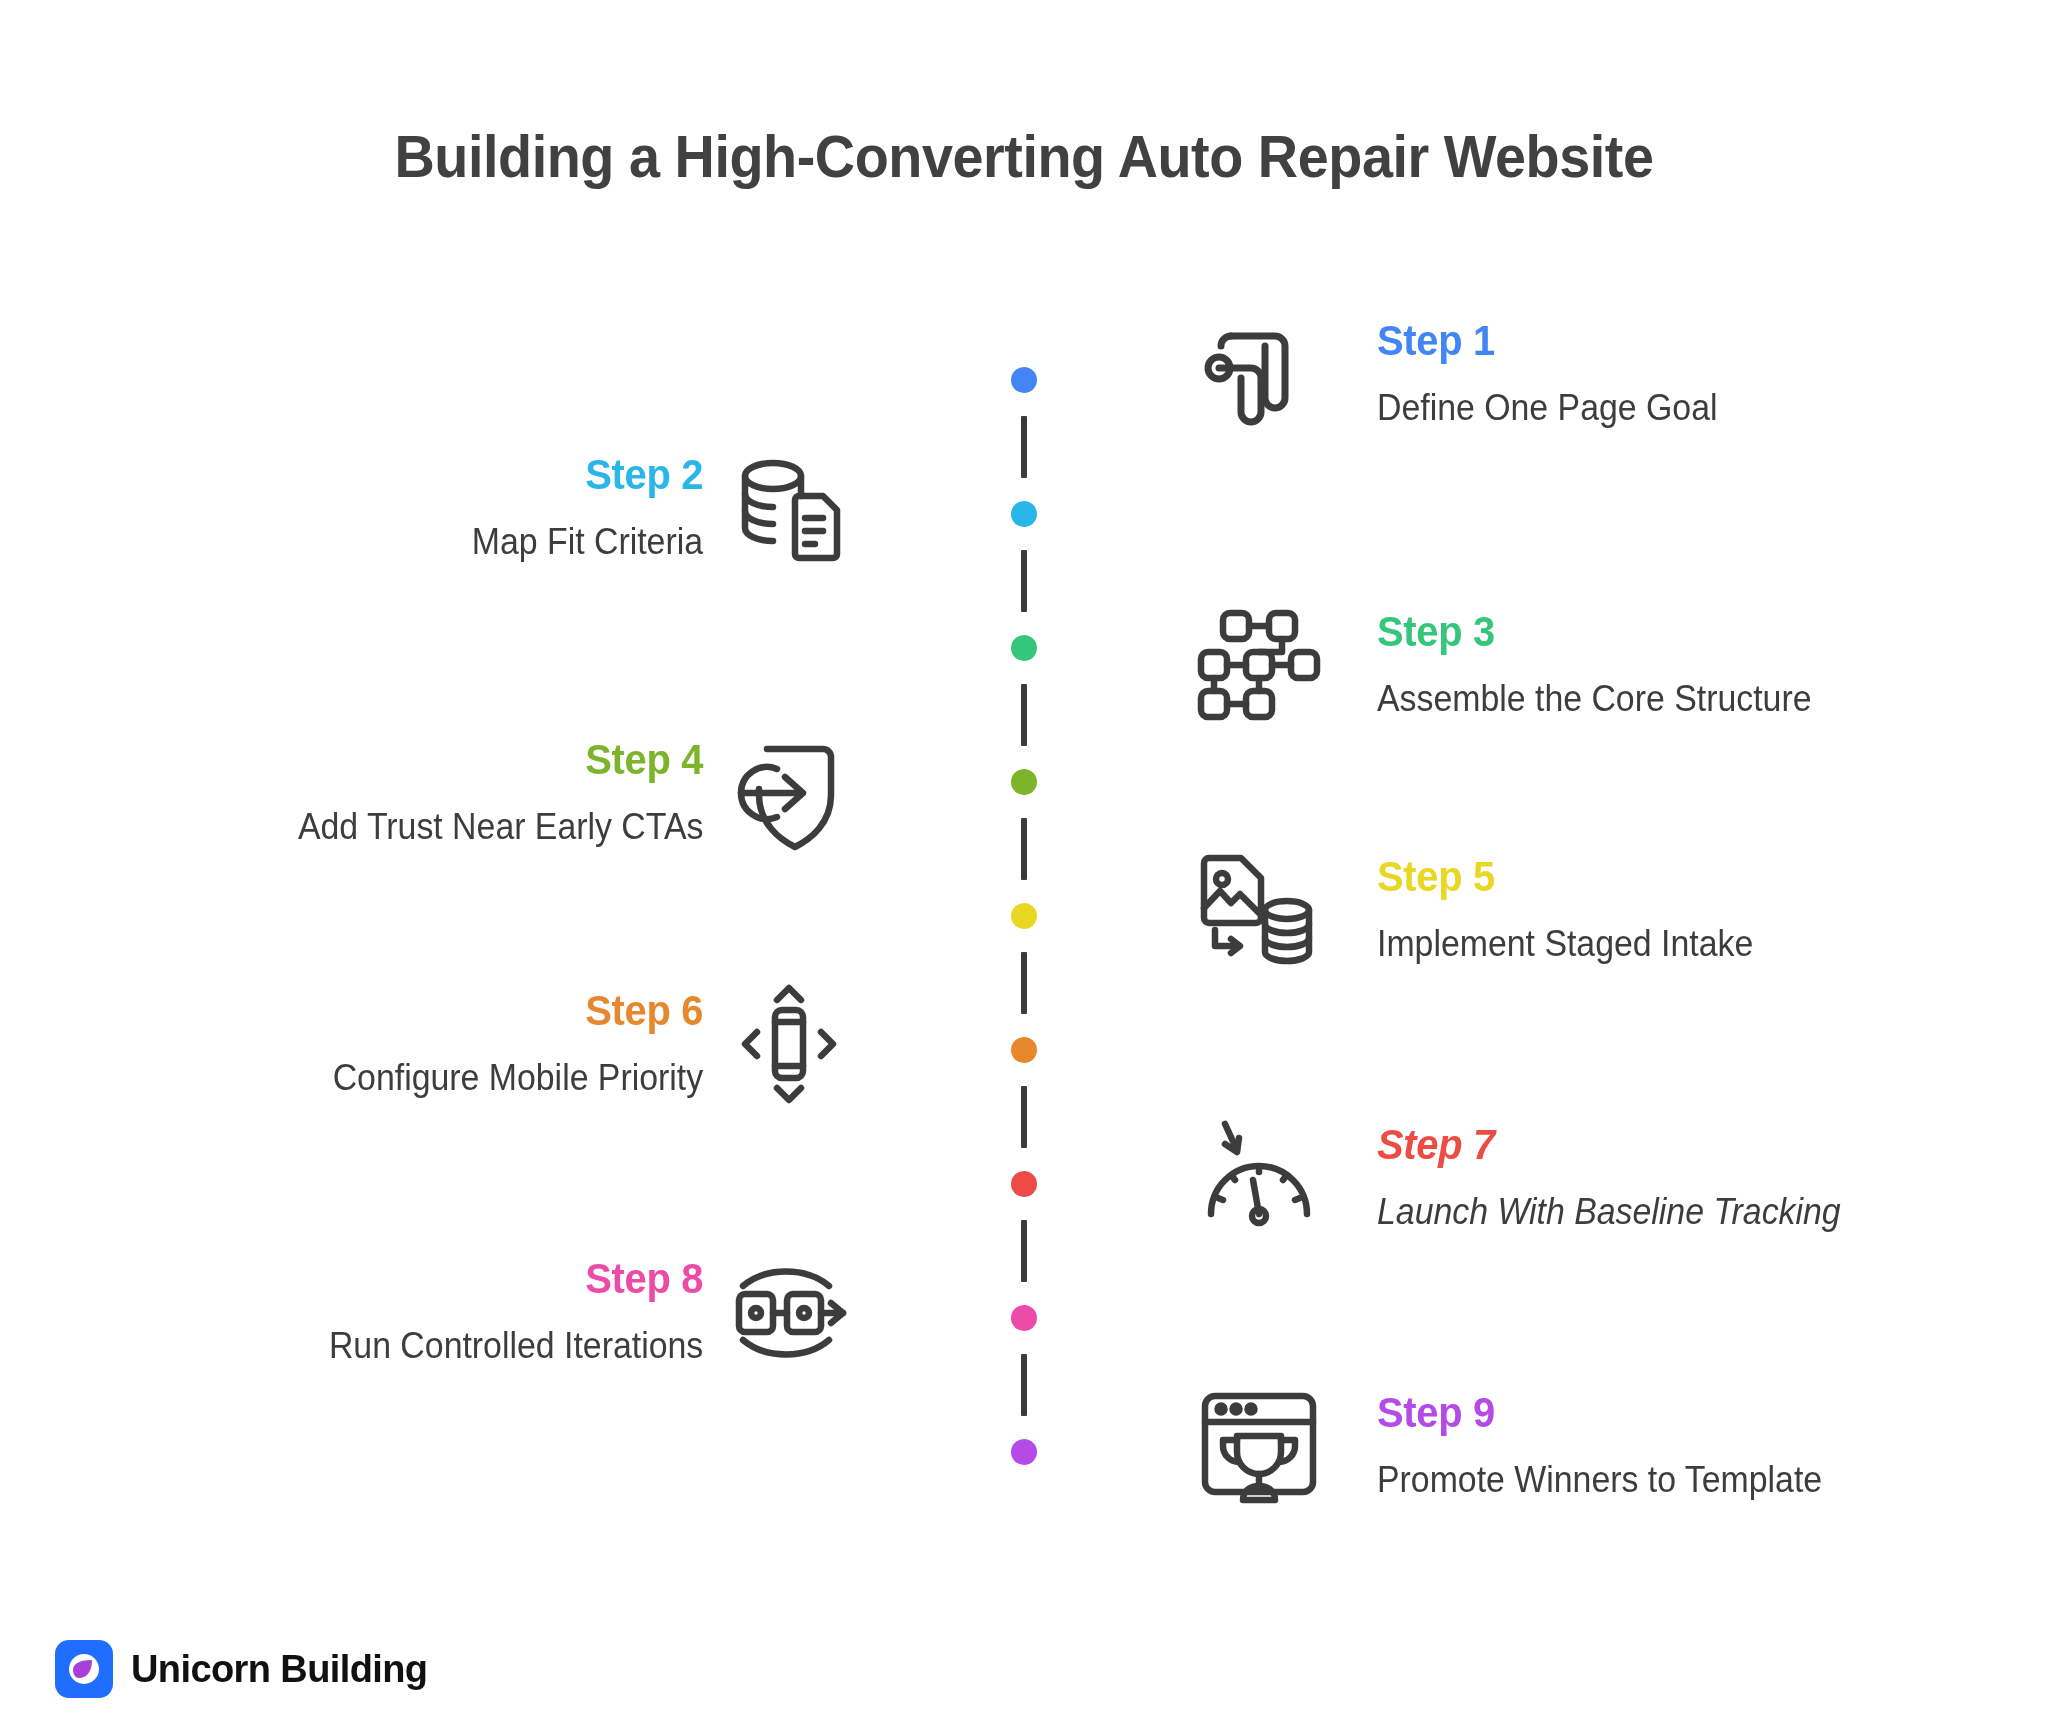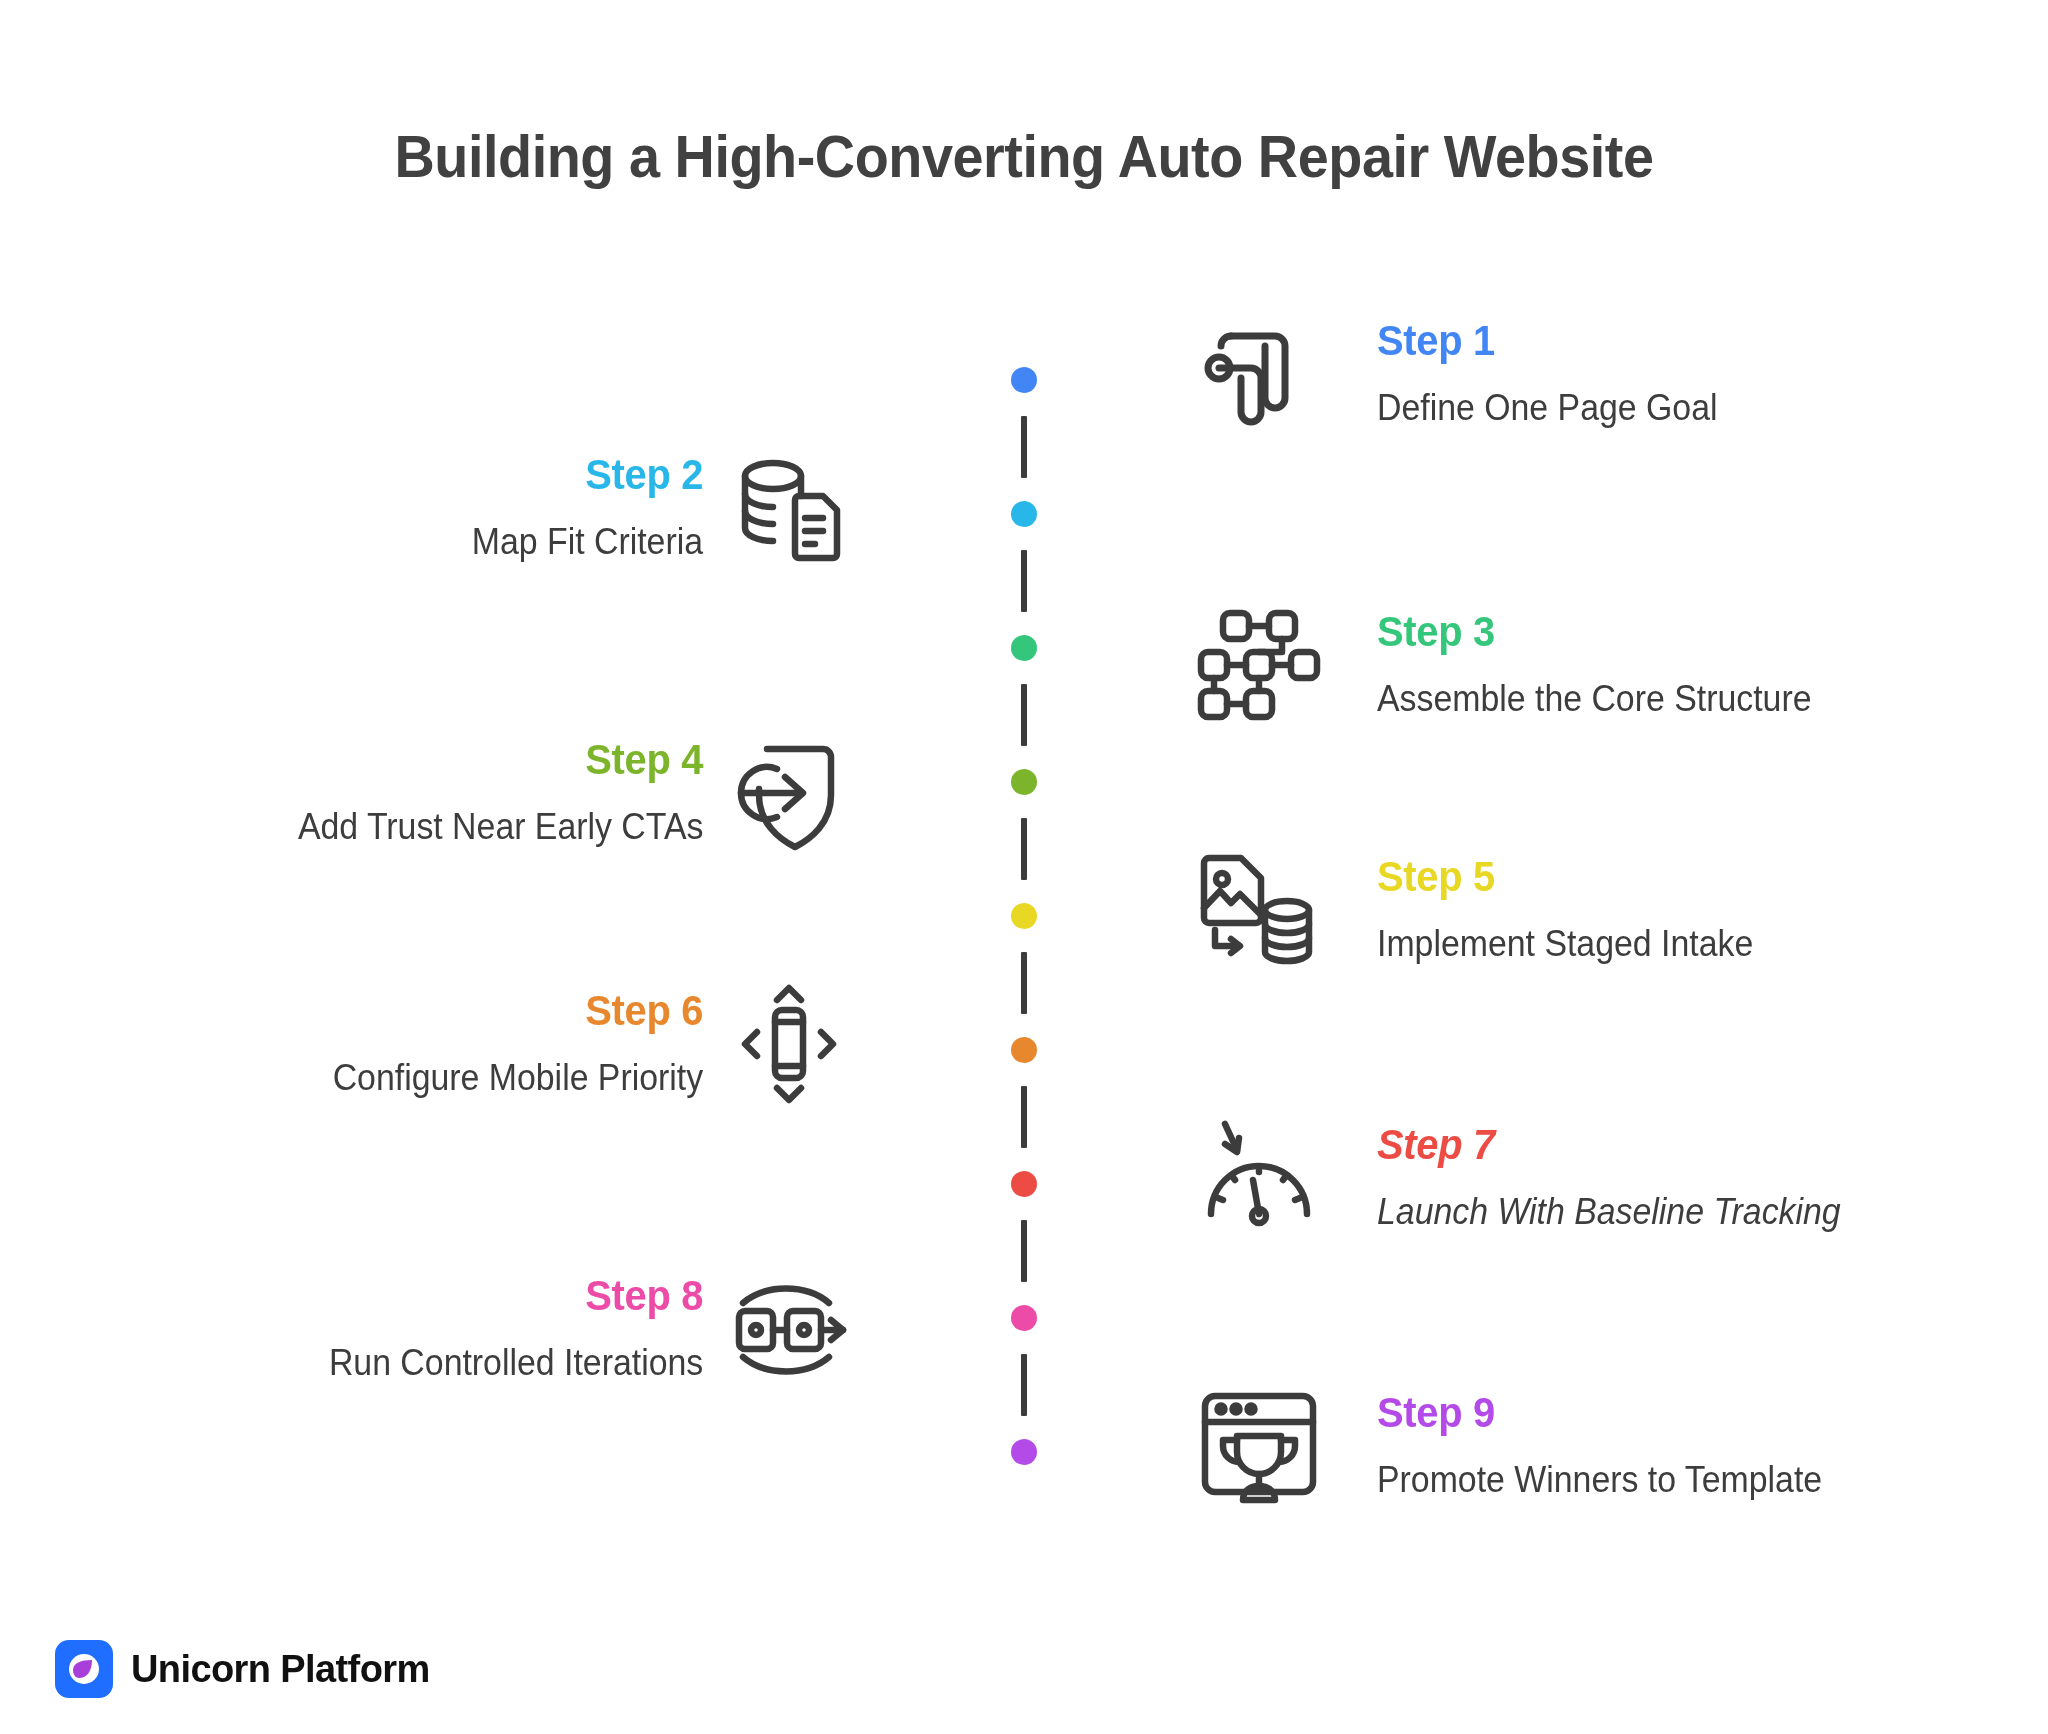--- a/index.html
+++ b/index.html
@@ -218,21 +218,21 @@
     <path d="M64 58 v-1 M40 66 l-3 -4 M88 66 l3 -4 M28 86 l-5 -2 M100 86 l5 -2"></path>
     <path d="M30 10 l12 26"></path>
     <path d="M30 30 l12 8 l2 -14"></path>
   </svg>
       </div>
       <div class="step-text">
         <div class="step-label" style="color: rgb(236, 76, 68);">Step 7</div>
         <div class="step-desc">Launch With Baseline Tracking</div>
       </div>
     </div>
-    <div class="step left" style="top: 1248px; margin-top: 17px;">
+    <div class="step left" style="top: 1248px;">
       <div class="step-text">
         <div class="step-label" style="color: rgb(236, 75, 168);">Step 8</div>
         <div class="step-desc">Run Controlled Iterations</div>
       </div>
       <div class="step-icon">
         <svg viewBox="0 0 128 128" fill="none" stroke="#3C3C3C" stroke-width="6.5" stroke-linecap="round" stroke-linejoin="round">
     <rect x="14" y="46" width="34" height="38" rx="6"></rect>
     <rect x="62" y="46" width="34" height="38" rx="6"></rect>
     <circle cx="31" cy="65" r="5"></circle>
     <circle cx="79" cy="65" r="5"></circle>
@@ -266,14 +266,14 @@
     </div>
   </div>
 
 <div class="footer">
   <div class="logo-mark">
     <svg viewBox="0 0 58 58" width="58" height="58" aria-hidden="true">
       <circle cx="29" cy="29" r="15" fill="#ffffff"></circle>
       <path d="M37 20 C37 31 32 38 24 38 C20 38 18 34 18 30 C18 23 26 20 37 20 Z" fill="#A83FD8"></path>
     </svg>
   </div>
-  <div class="logo-text">Unicorn Platform</div>
+  <div class="logo-text">Unicorn Building</div>
 </div>
 
 </body></html>

